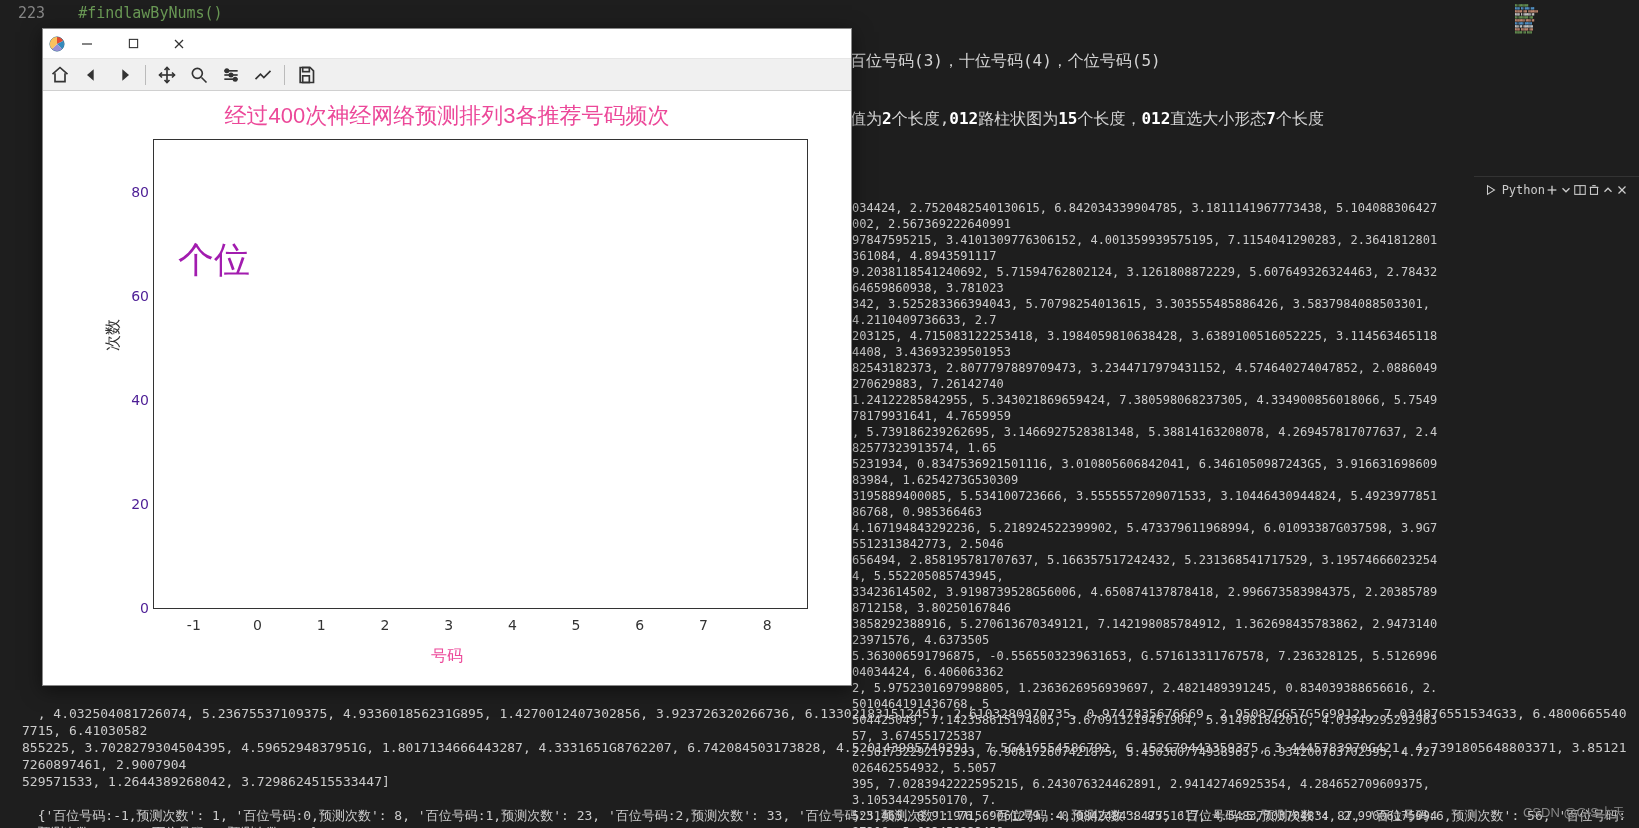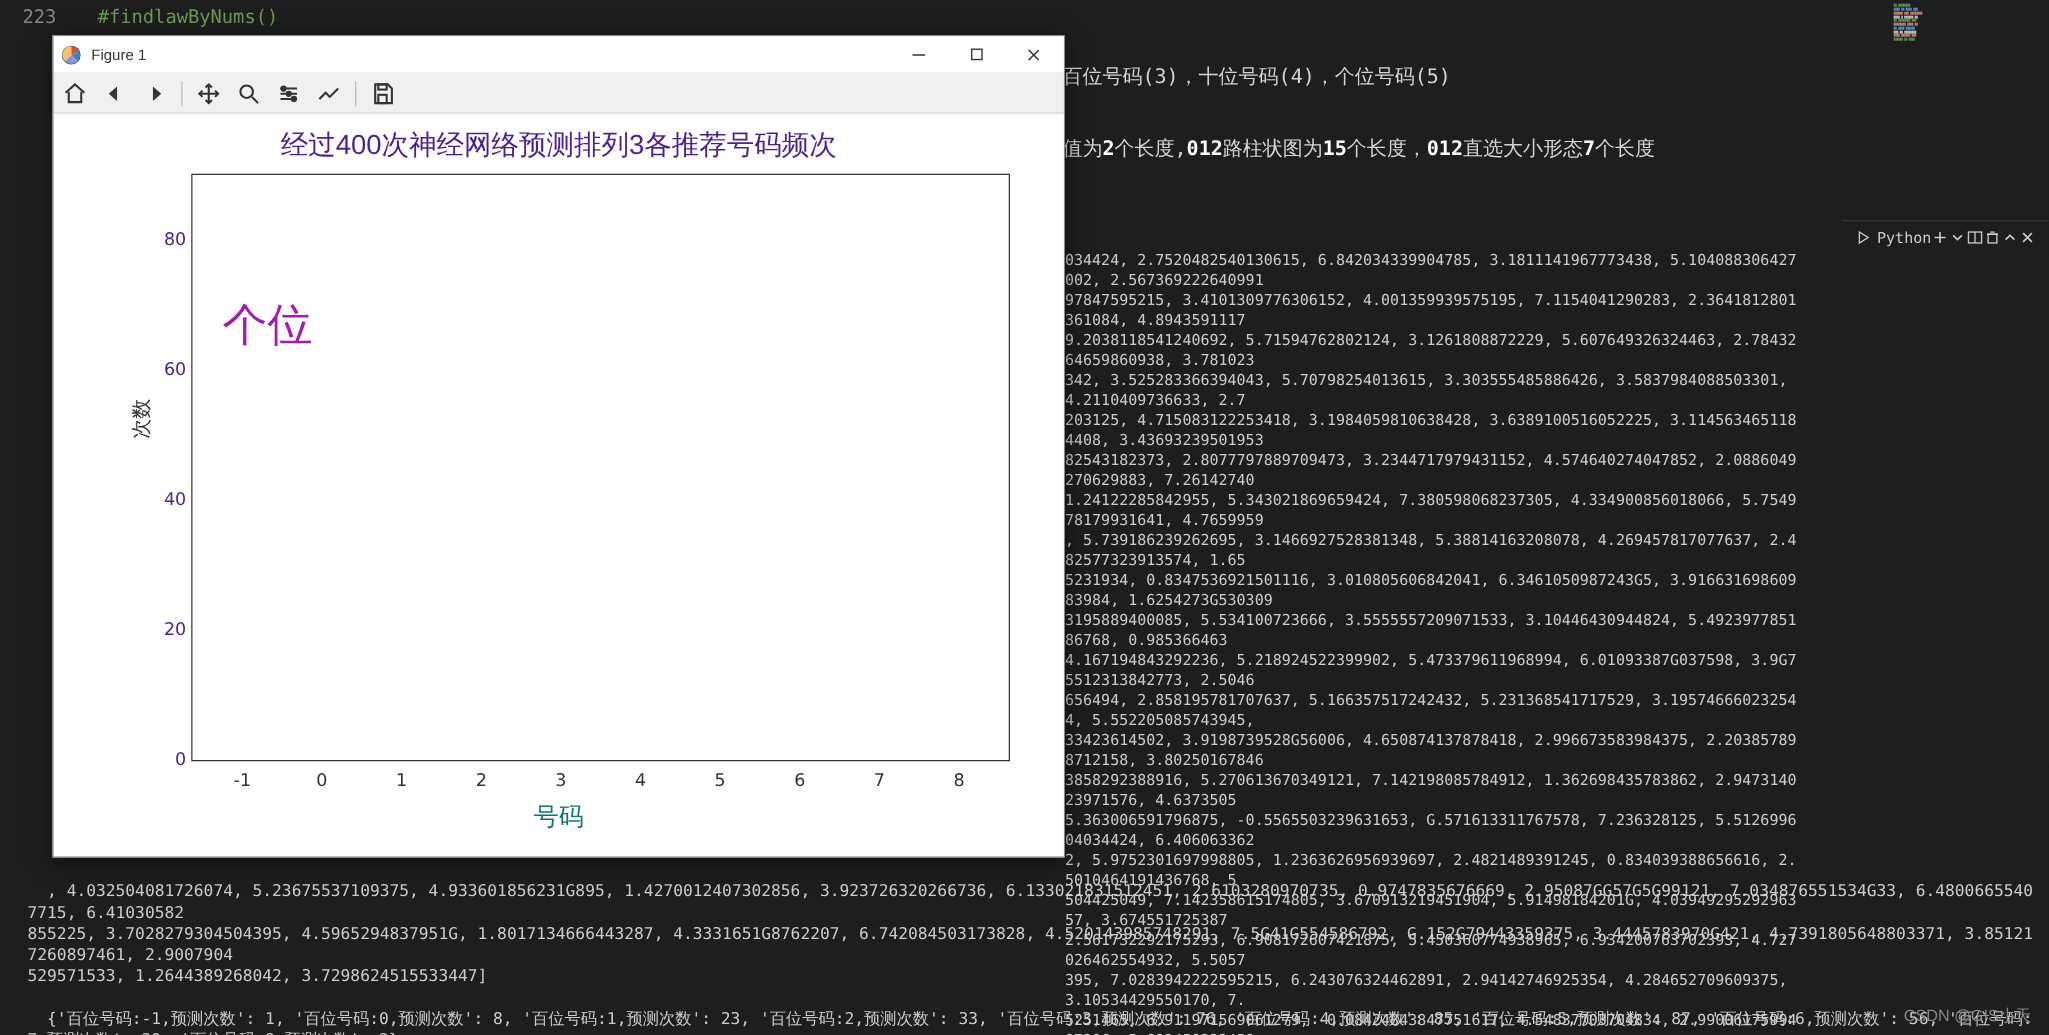--- a/index.html
+++ b/index.html
@@ -85,21 +85,21 @@
     color: #333;
   }
   .plot-canvas {
     flex: 1;
     background: #fff;
     position: relative;
     padding: 10px 20px 20px 20px;
   }
   .plot-title {
     text-align: center;
-    color: #4c1d95;
+    color: #ec4899;
     font-family: "Microsoft YaHei", sans-serif;
     font-size: 22px;
     margin-bottom: 6px;
   }
   .axes {
     position: absolute;
     top: 48px;
     left: 110px;
     width: 655px;
     height: 470px;
@@ -164,22 +164,22 @@
     font-family: "Microsoft YaHei", sans-serif;
     color: #333;
     font-size: 16px;
   }
   .x-label {
     position: absolute;
     left: 50%;
     bottom: 18px;
     transform: translateX(-50%);
     font-family: "Microsoft YaHei", sans-serif;
-    color: #0f766e;
-    font-size: 20px;
+    color: #ec4899;
+    font-size: 16px;
   }
   .annotation {
     position: absolute;
     color: #a21caf;
     font-family: "Microsoft YaHei", sans-serif;
     font-size: 36px;
   }
 
   
   .terminal-output {
@@ -369,21 +369,20 @@
 
 <div class="figure-window">
   <div class="titlebar">
     <svg class="mpl-logo" viewBox="0 0 16 16">
       <circle cx="8" cy="8" r="7" fill="#fff" stroke="#11557c"></circle>
       <path d="M8 8 L8 1 A7 7 0 0 1 14 5 Z" fill="#e24a33"></path>
       <path d="M8 8 L14 5 A7 7 0 0 1 13 13 Z" fill="#348abd"></path>
       <path d="M8 8 L13 13 A7 7 0 0 1 3 13 Z" fill="#988ed5"></path>
       <path d="M8 8 L3 13 A7 7 0 0 1 8 1 Z" fill="#fbc15e"></path>
     </svg>
-    <span class="title-text">Figure 1</span>
     <div class="win-btns">
       <div class="win-btn">
         <svg width="12" height="12" viewBox="0 0 12 12">
             <line x1="1" y1="6" x2="11" y2="6" stroke="#333" stroke-width="1.2"></line>
           </svg>
       </div>
       <div class="win-btn">
         <svg width="11" height="11" viewBox="0 0 12 12">
             <rect x="1.5" y="1.5" width="9" height="9" fill="none" stroke="#333" stroke-width="1.2"></rect>
           </svg>

